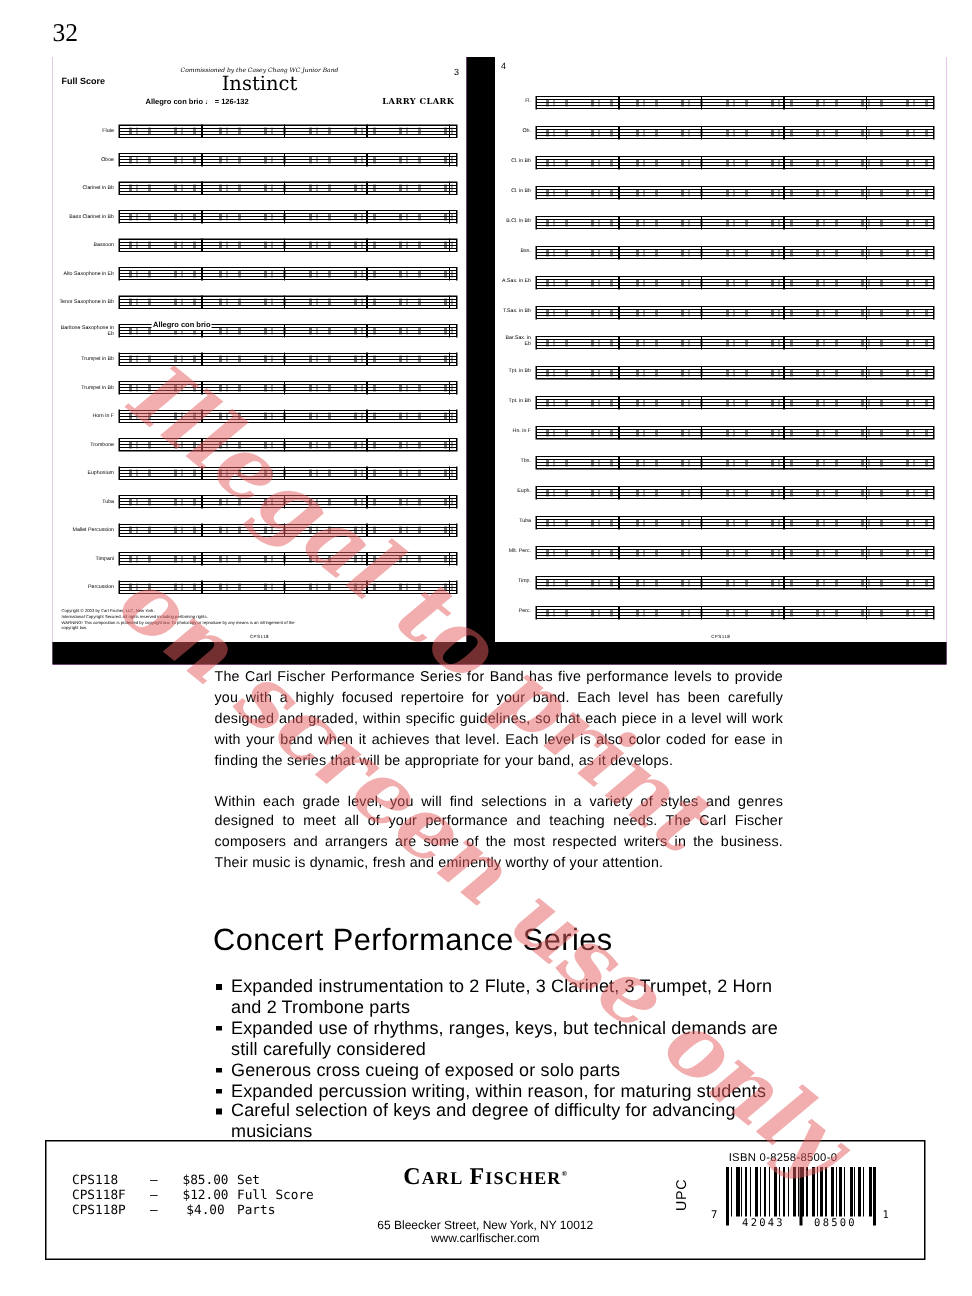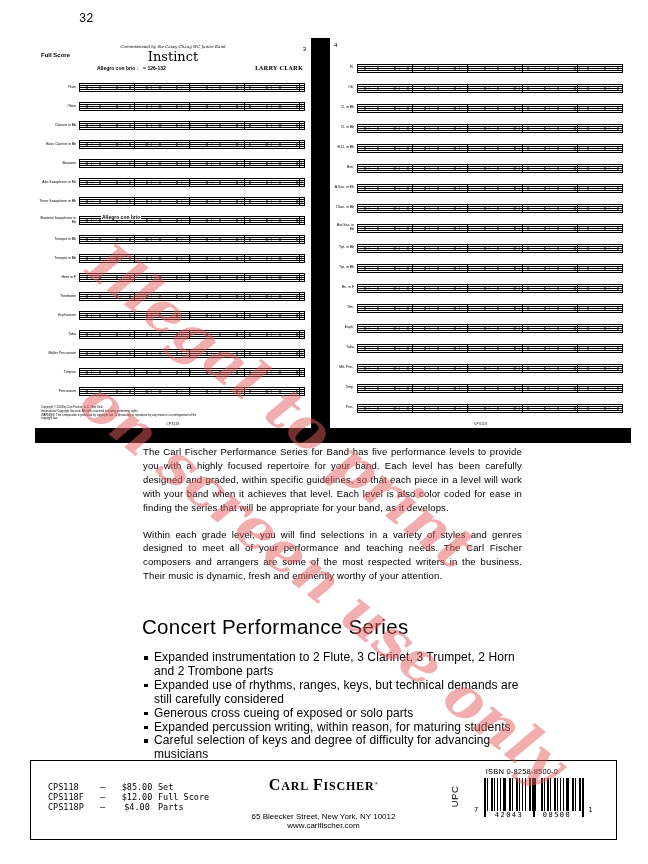--- a/index.html
+++ b/index.html
@@ -3,21 +3,21 @@
 <meta charset="utf-8">
 <style>
   html,body{margin:0;padding:0;}
   body{
     width:648px;height:864px;background:#fff;position:relative;overflow:hidden;
     font-family:"Liberation Sans",sans-serif;color:#000;
   }
   .sheet{position:absolute;inset:0;}
 
   
-  .folio{position:absolute;left:35px;top:12px;font-family:Liberation Mono, monospace;font-size:12px;margin-left:44px;}
+  .folio{position:absolute;left:35px;top:12px;font-family:Liberation Serif, serif;font-size:17px;}
 
   
   .spread{position:absolute;left:35px;top:38px;width:596px;height:405px;background:#a21caf;}
   .page{position:absolute;top:0;height:390px;background:#fff;}
   .page--left{left:0;width:276px;}
   .page--right{left:295px;width:301px;}
   .gutter{position:absolute;left:276px;top:0;width:19px;height:390px;background:#000;}
   .bottomband{position:absolute;left:0;top:390px;width:596px;height:15px;background:#000;}
 
   .commission{position:absolute;left:0;right:0;top:6px;text-align:center;font-size:4px;font-family:"DejaVu Serif",serif;font-style:italic;}

